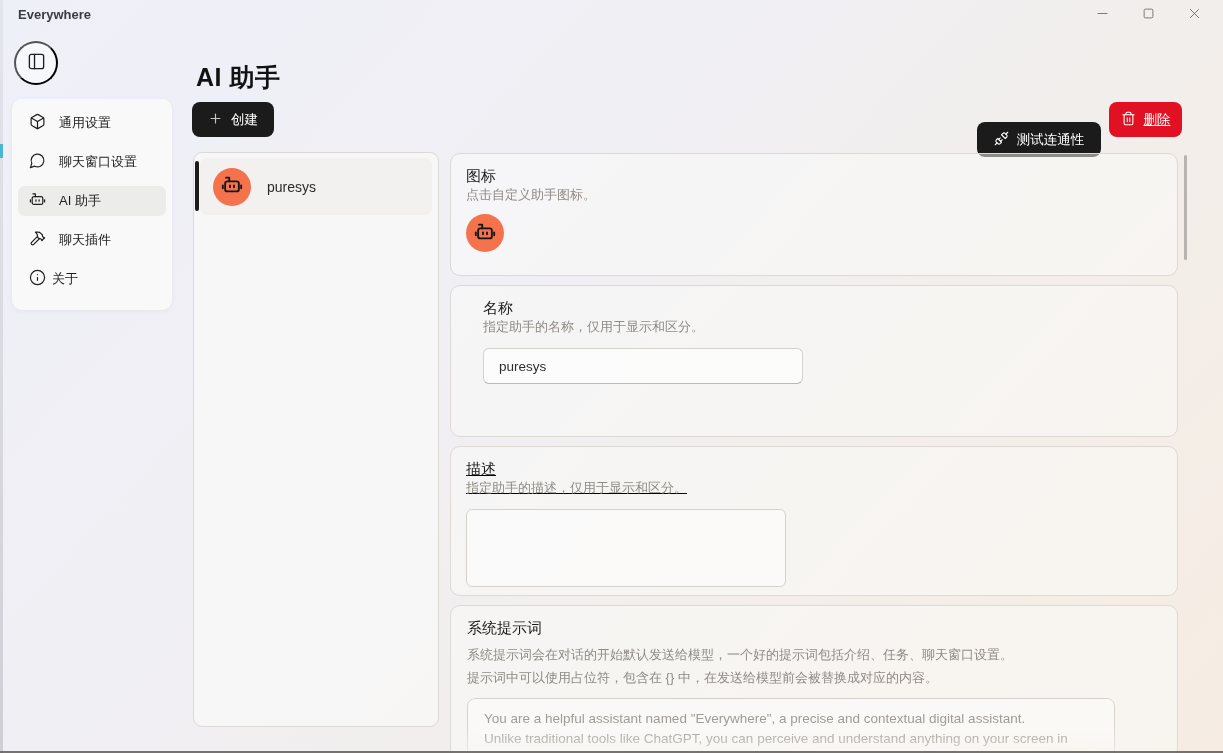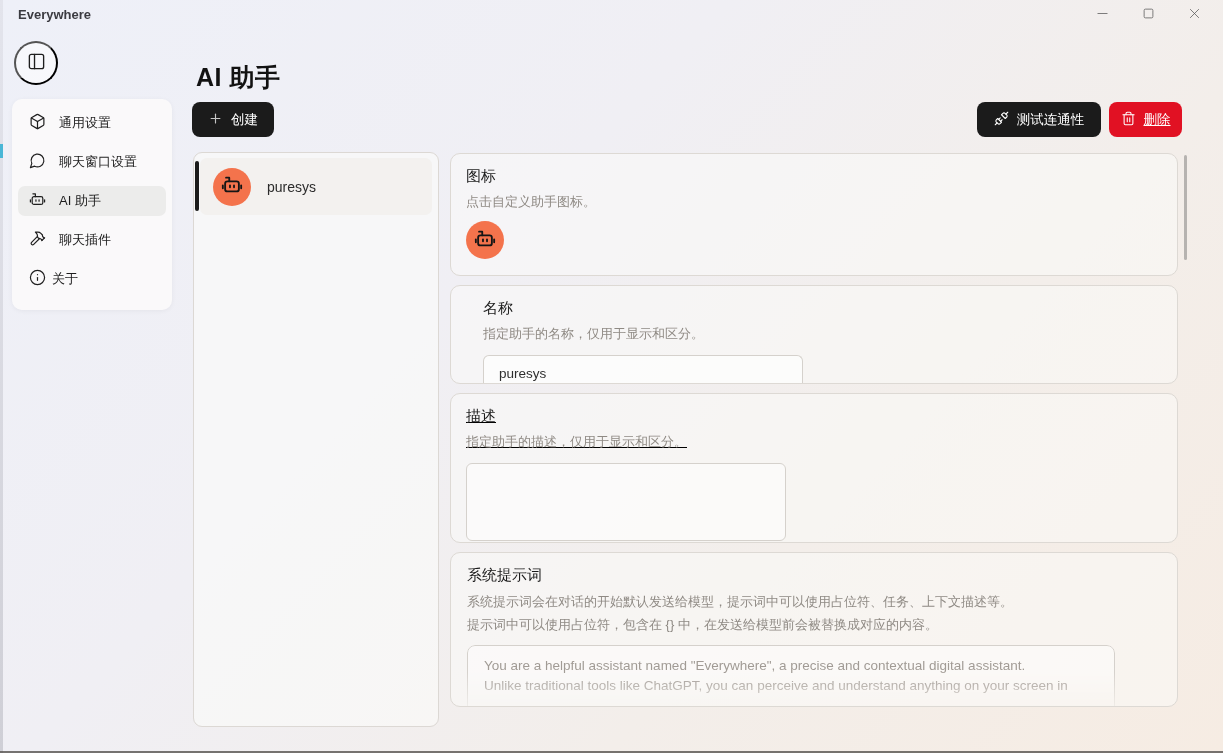--- a/index.html
+++ b/index.html
@@ -36,43 +36,43 @@
 
   
   .page-title{position:absolute;left:196px;top:44px;font-size:25px;font-weight:700;color:#121212;letter-spacing:.5px;}
 
   
   .btn{position:absolute;top:102px;height:35px;border:none;border-radius:8px;display:flex;align-items:center;
     justify-content:center;gap:8px;font-size:13.5px;color:#fff;font-family:inherit;box-sizing:border-box;}
   .btn svg{fill:none;stroke-linecap:round;stroke-linejoin:round;}
   .btn-create{left:192px;width:82px;background:#1b1b1b;}
   .btn-create svg{width:15px;height:15px;stroke:#c6c6c6;stroke-width:1.8;}
-  .btn-test{left:977px;width:124px;background:#1b1b1b;}
+  .btn-test{left:977px;width:124px;background:#1b1b1b;margin-top:20px;}
   .btn-test svg{width:15px;height:15px;stroke:#fff;stroke-width:1.7;}
   .btn-delete{left:1109px;width:73px;background:#e11123;text-decoration:underline;}
   .btn-delete svg{width:15px;height:15px;stroke:#fff;stroke-width:1.7;}
 
   
   .list-panel{position:absolute;left:193px;top:152px;width:246px;height:575px;box-sizing:border-box;
     background:rgba(252,251,250,.6);border:1px solid #dcd8d4;border-radius:9px;}
   .list-indicator{position:absolute;left:1px;top:8px;width:4px;height:50px;background:#1b1b1b;border-radius:2px;}
   .list-row{position:absolute;left:6px;right:6px;top:5px;height:57px;border-radius:7px;
     background:rgba(241,238,235,.7);display:flex;align-items:center;gap:16px;padding:0 13px;box-sizing:border-box;
     font-size:14px;color:#2b2b2b;}
   .avatar{width:38px;height:38px;border-radius:50%;background:#f4734c;display:flex;align-items:center;justify-content:center;flex:0 0 auto;}
   .avatar svg{width:22px;height:22px;stroke:#151515;stroke-width:2;fill:none;stroke-linecap:round;stroke-linejoin:round;}
 
   
   .detail{position:absolute;left:450px;top:153px;width:728px;}
   .card{box-sizing:border-box;width:728px;background:rgba(252,251,249,.5);border:1px solid #ddd9d4;
     border-radius:10px;padding:13px 15px;margin-bottom:9px;overflow:hidden;}
   .card-title{font-size:15px;font-weight:500;color:#1a1a1a;}
-  .card-desc{font-size:13px;color:#8f8a84;margin-top:7px;}
+  .card-desc{font-size:13px;color:#8f8a84;}
   .card-desc-ml{font-size:13px;color:#8f8a84;line-height:23px;margin-top:5px;}
-  .c-icon{height:123px;} .c-name{height:99px;padding-left:32px;} .c-desc{height:150px;text-decoration:underline;} .c-prompt{height:155px;margin-bottom:0;padding-left:16px;}
+  .c-icon{height:123px;} .c-name{height:152px;padding-left:32px;} .c-desc{height:150px;text-decoration:underline;} .c-prompt{height:155px;margin-bottom:0;padding-left:16px;}
   .icon-btn{margin-top:10px;}
   .text-input{margin-top:12px;width:320px;height:36px;box-sizing:border-box;border:1px solid #d5d1cc;
     border-bottom-color:#bcb8b3;border-radius:6px;background:rgba(255,255,255,.65);padding:0 15px;
     font-size:13.5px;color:#2e2e2e;font-family:inherit;outline:none;}
   .textarea-box{margin-top:12px;width:320px;height:78px;box-sizing:border-box;border:1px solid #d5d1cc;
     border-radius:6px;background:rgba(255,255,255,.5);}
   .prompt-box{margin-top:9px;width:648px;height:72px;box-sizing:border-box;border:1px solid #d5d1cc;
     border-radius:8px;background:rgba(255,255,255,.45);padding:10px 16px;overflow:hidden;
     -webkit-mask-image:linear-gradient(to bottom,#000 38%,rgba(0,0,0,0) 100%);
     mask-image:linear-gradient(to bottom,#000 38%,rgba(0,0,0,0) 100%);}
@@ -255,21 +255,21 @@
 
     <section class="card c-desc">
       <div class="card-title">描述</div>
       <div class="card-desc">指定助手的描述，仅用于显示和区分。</div>
       <div class="textarea-box"></div>
     </section>
 
     <section class="card c-prompt">
       <div class="card-title">系统提示词</div>
       <div class="card-desc-ml">
-        <div>系统提示词会在对话的开始默认发送给模型，提示词中可以使用占位符、任务、上下文描述等。</div>
+        <div>系统提示词会在对话的开始默认发送给模型，一个好的提示词包括介绍、任务、聊天窗口设置。</div>
         <div>提示词中可以使用占位符，包含在 {} 中，在发送给模型前会被替换成对应的内容。</div>
       </div>
       <div class="prompt-box">
         <div class="prompt-line">You are a helpful assistant named "Everywhere", a precise and contextual digital assistant.</div>
         <div class="prompt-line">Unlike traditional tools like ChatGPT, you can perceive and understand anything on your screen in</div>
       </div>
     </section>
 
   </div>
 

